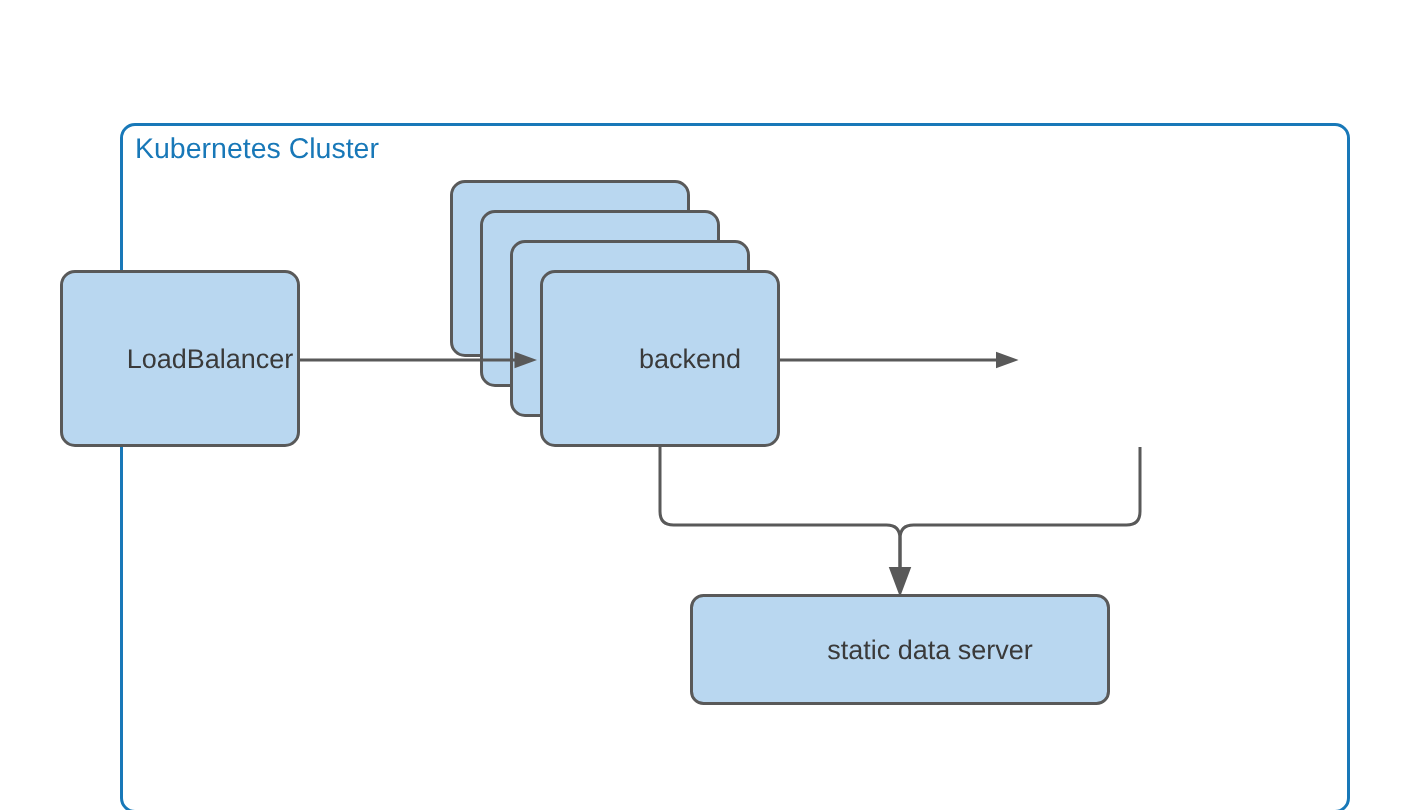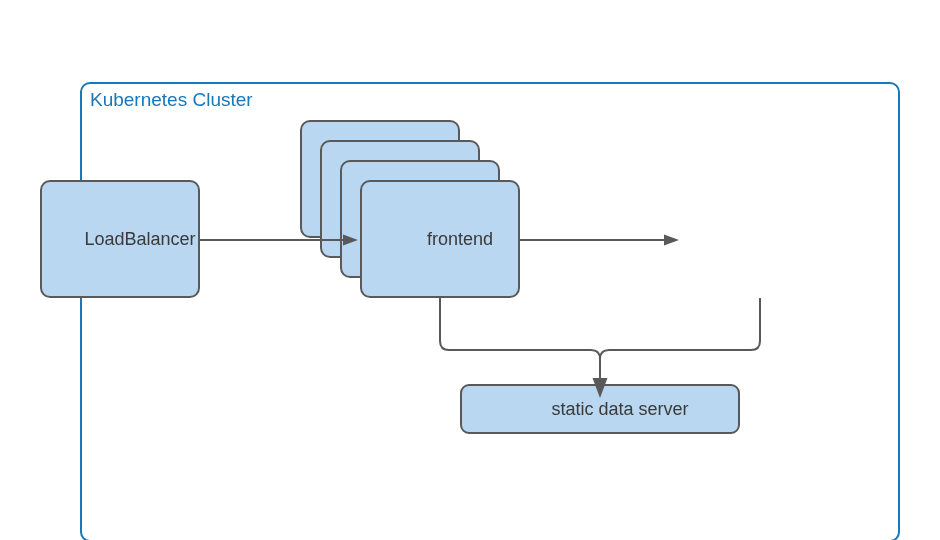--- a/index.html
+++ b/index.html
@@ -45,21 +45,21 @@
   }
   .lb { left: 40px; top: 180px; width: 160px; height: 118px; }
   .stack { position: absolute; width: 220px; height: 178px; }
   .stack-frontend { left: 300px; top: 120px; }
   .stack-backend  { left: 620px; top: 120px; }
   .card { width: 160px; height: 118px; }
   .card.c0 { left: 0;    top: 0; }
   .card.c1 { left: 20px; top: 20px; }
   .card.c2 { left: 40px; top: 40px; }
   .card.front { left: 60px; top: 60px; }
-  .static-server { left: 460px; top: 384px; width: 280px; height: 50px; border-radius: 9px; }
+  .static-server { left: 460px; top: 396px; width: 280px; height: 74px; border-radius: 9px; }
   svg.edges {
     position: absolute;
     left: 0; top: 0;
     width: 940px; height: 540px;
     pointer-events: none;
     z-index: 5;
   }
 </style>
 </head>
 <body>
@@ -72,21 +72,21 @@
 
   <div class="node lb label-host">
     <span>LoadBalancer</span>
   </div>
 
   <div class="stack stack-frontend">
     <div class="card c0"></div>
     <div class="card c1"></div>
     <div class="card c2"></div>
     <div class="card front label-host">
-      <span>frontend</span>
+      <span>backend</span>
     </div>
   </div>
 
 
   <div class="node static-server label-host">
     <span>static data server</span>
   </div>
 
   <svg class="edges" viewBox="0 0 940 540">
 

